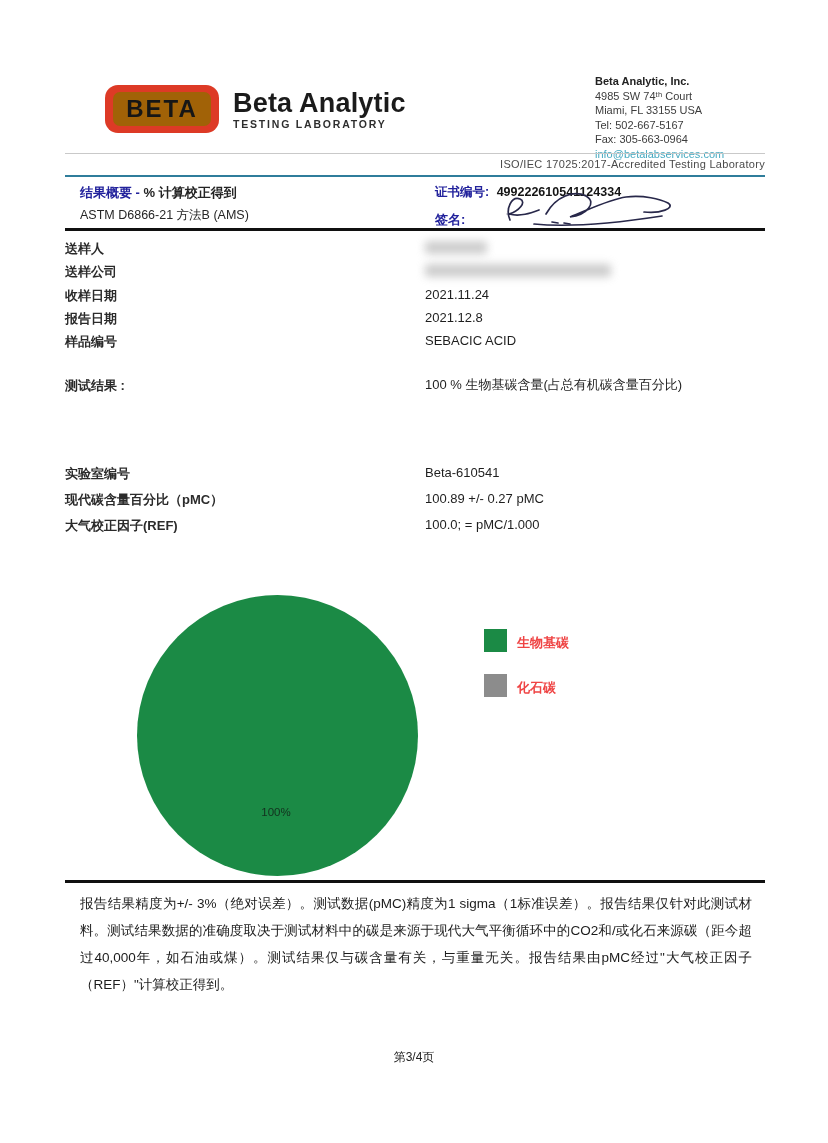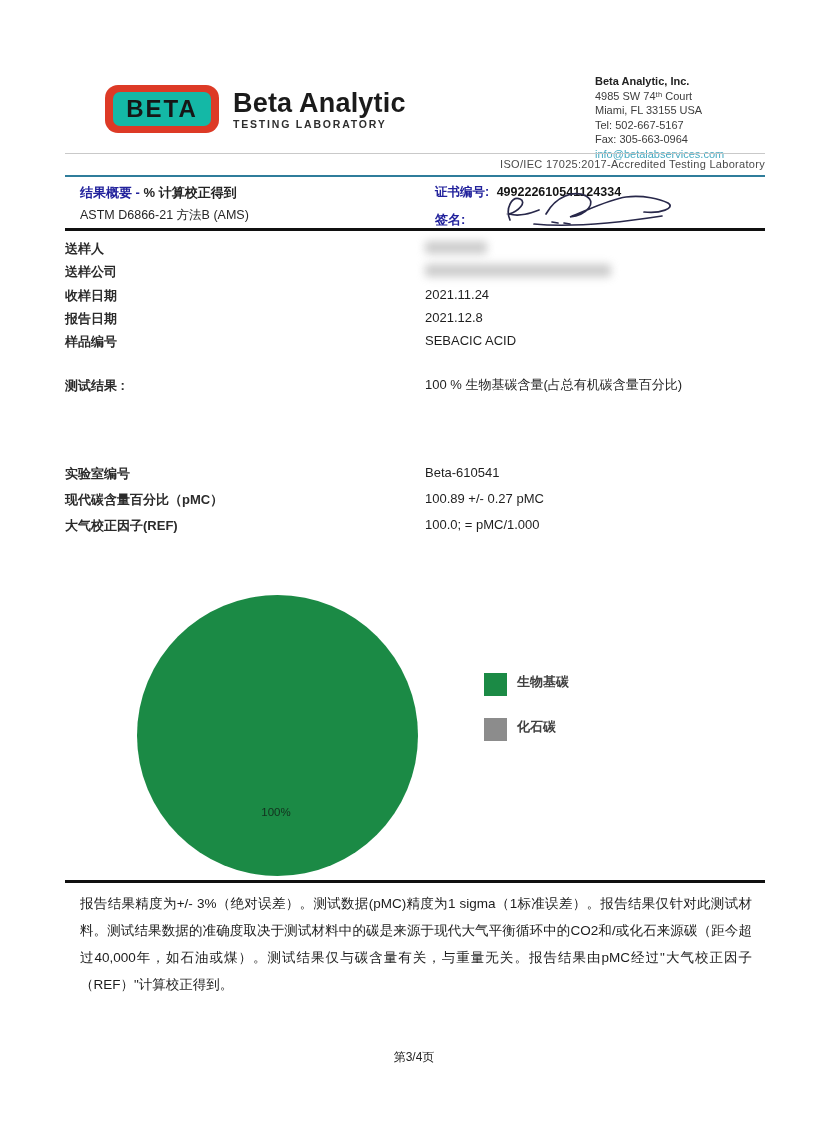--- a/index.html
+++ b/index.html
@@ -2,21 +2,21 @@
 <html><head>
 <meta charset="utf-8">
 <style>
   html,body{margin:0;padding:0;background:#ffffff;}
   .page{position:relative;width:828px;height:1143px;margin:0 auto;background:#fff;
         font-family:"Liberation Sans",sans-serif;color:#222;overflow:hidden;}
 
   
   .logo-badge{position:absolute;left:105px;top:85px;width:114px;height:48px;
               background:#dd3a26;border-radius:13px;display:flex;}
-  .logo-inner{flex:1;margin:7px 8px;background:#14b8a6;border-radius:7px;
+  .logo-inner{flex:1;margin:7px 8px;background:#a16207;border-radius:7px;
               display:flex;align-items:center;justify-content:center;}
   .logo-text{font-weight:800;font-size:24px;letter-spacing:2px;color:#161616;}
   .brand{position:absolute;left:233px;top:90px;line-height:1;}
   .brand-name{font-size:27px;font-weight:800;color:#1b1b1b;letter-spacing:.2px;}
   .brand-sub{font-size:10.5px;letter-spacing:1.8px;color:#2e2e2e;margin-top:2px;font-weight:600;}
   .contact{position:absolute;left:595px;top:74px;font-size:11px;line-height:14.5px;color:#3c3c3c;}
   .contact .company{font-weight:700;color:#222;}
   .contact .email{color:#45a9c0;text-decoration:none;}
 
   
@@ -45,21 +45,21 @@
   .frow .fvalue{margin-left:20px;color:#1e1e1e;}
   .redacted{height:13px;background:#ababab;border-radius:3px;filter:blur(4px);opacity:.6;margin-top:1px;}
   .red-a{width:62px;} .red-b{width:186px;}
   .result-value{width:318px;line-height:27px;margin-top:-6px;}
 
   
   .pie{position:absolute;left:137px;top:595px;width:281px;height:281px;border-radius:50%;
        background:#1b8a45;}
   .pie-label{position:absolute;left:236px;top:806px;width:80px;text-align:center;
              font-size:11.5px;color:#13301e;}
-  .legend-row{position:absolute;display:flex;align-items:flex-start;font-size:13px;font-weight:600;color:#404040;margin-top:44px;}
+  .legend-row{position:absolute;display:flex;align-items:flex-end;font-size:13px;font-weight:600;color:#ef4444;}
   .legend-row.l1{left:484px;top:629px;} .legend-row.l2{left:484px;top:674px;}
   .swatch{width:23px;height:23px;margin-right:10px;}
   .swatch.green{background:#1b8a45;} .swatch.gray{background:#8c8c8c;}
 
   
   .footnote{position:absolute;left:80px;width:672px;top:890px;font-size:13.5px;
             line-height:27px;color:#1c1c1c;text-align:justify;}
   .pagenum{position:absolute;left:0;right:0;top:1049px;text-align:center;font-size:12px;color:#222;}
 </style>
 </head>

